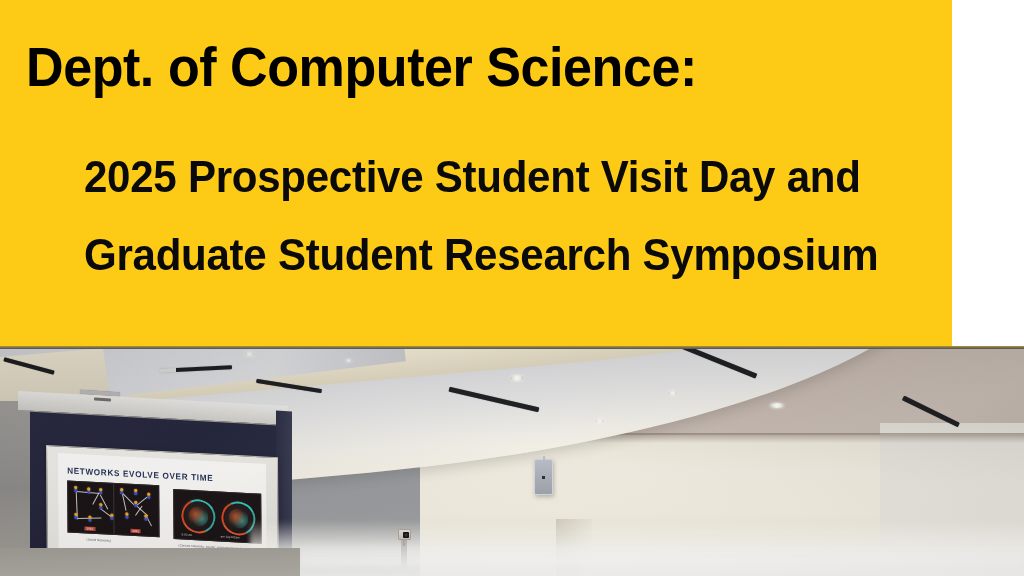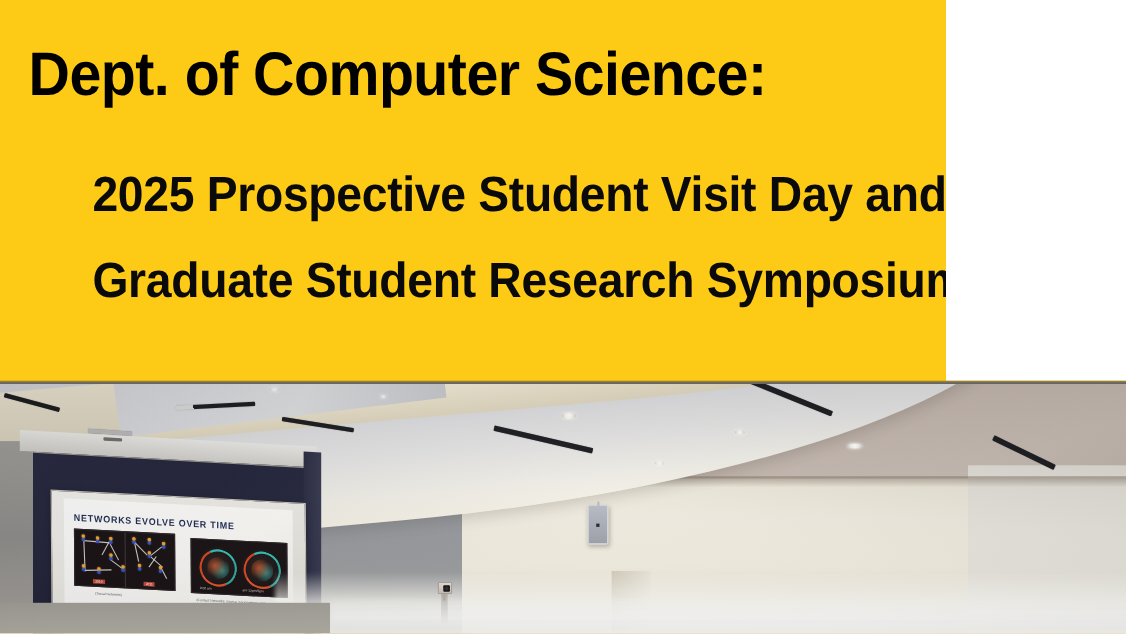--- a/index.html
+++ b/index.html
@@ -5,21 +5,21 @@
   * { margin:0; padding:0; box-sizing:border-box; }
   html,body { width:1024px; height:576px; overflow:hidden; }
   body {
     font-family:"Liberation Sans", sans-serif;
     background:#ffffff;
   }
   .slide { position:relative; width:1024px; height:576px; overflow:hidden; background:#fff; }
 
   
   .banner {
-    position:absolute; left:0; top:0; width:860px; height:348px;
+    position:absolute; left:0; top:0; width:952px; height:348px;
     background:#FDCB15;
     overflow:hidden;
   }
   .title-main {
     position:absolute; left:26px; top:36px;
     font-family:"Liberation Sans Narrow","Liberation Sans", sans-serif;
     font-weight:700;
     font-size:56px;
     line-height:62px;
     letter-spacing:-0.5px;

